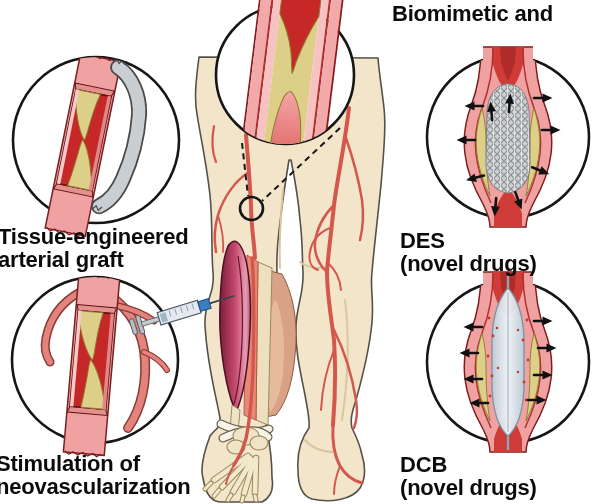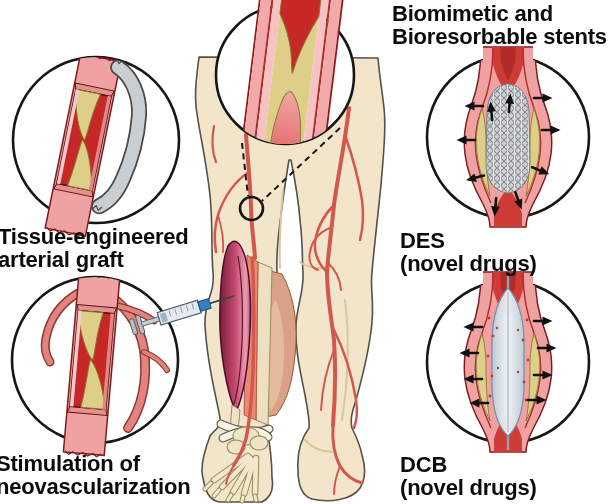--- a/index.html
+++ b/index.html
@@ -318,21 +318,20 @@
 <div class="lbl" style="left:-2px;top:226px;width:200px">
   <div>Tissue-engineered</div>
   <div>arterial graft</div>
 </div>
 <div class="lbl" style="left:-4px;top:453px;width:218px">
   <div>Stimulation of</div>
   <div>neovascularization</div>
 </div>
 <div class="lbl" style="left:392px;top:3px;width:216px">
   <div>Biomimetic and</div>
-  <div>Bioresorbable stents</div>
 </div>
 <div class="lbl" style="left:400px;top:230px;width:216px">
   <div>DES</div>
   <div>(novel drugs)</div>
 </div>
 <div class="lbl" style="left:400px;top:454px;width:216px">
   <div>DCB</div>
   <div>(novel drugs)</div>
 </div>
 

